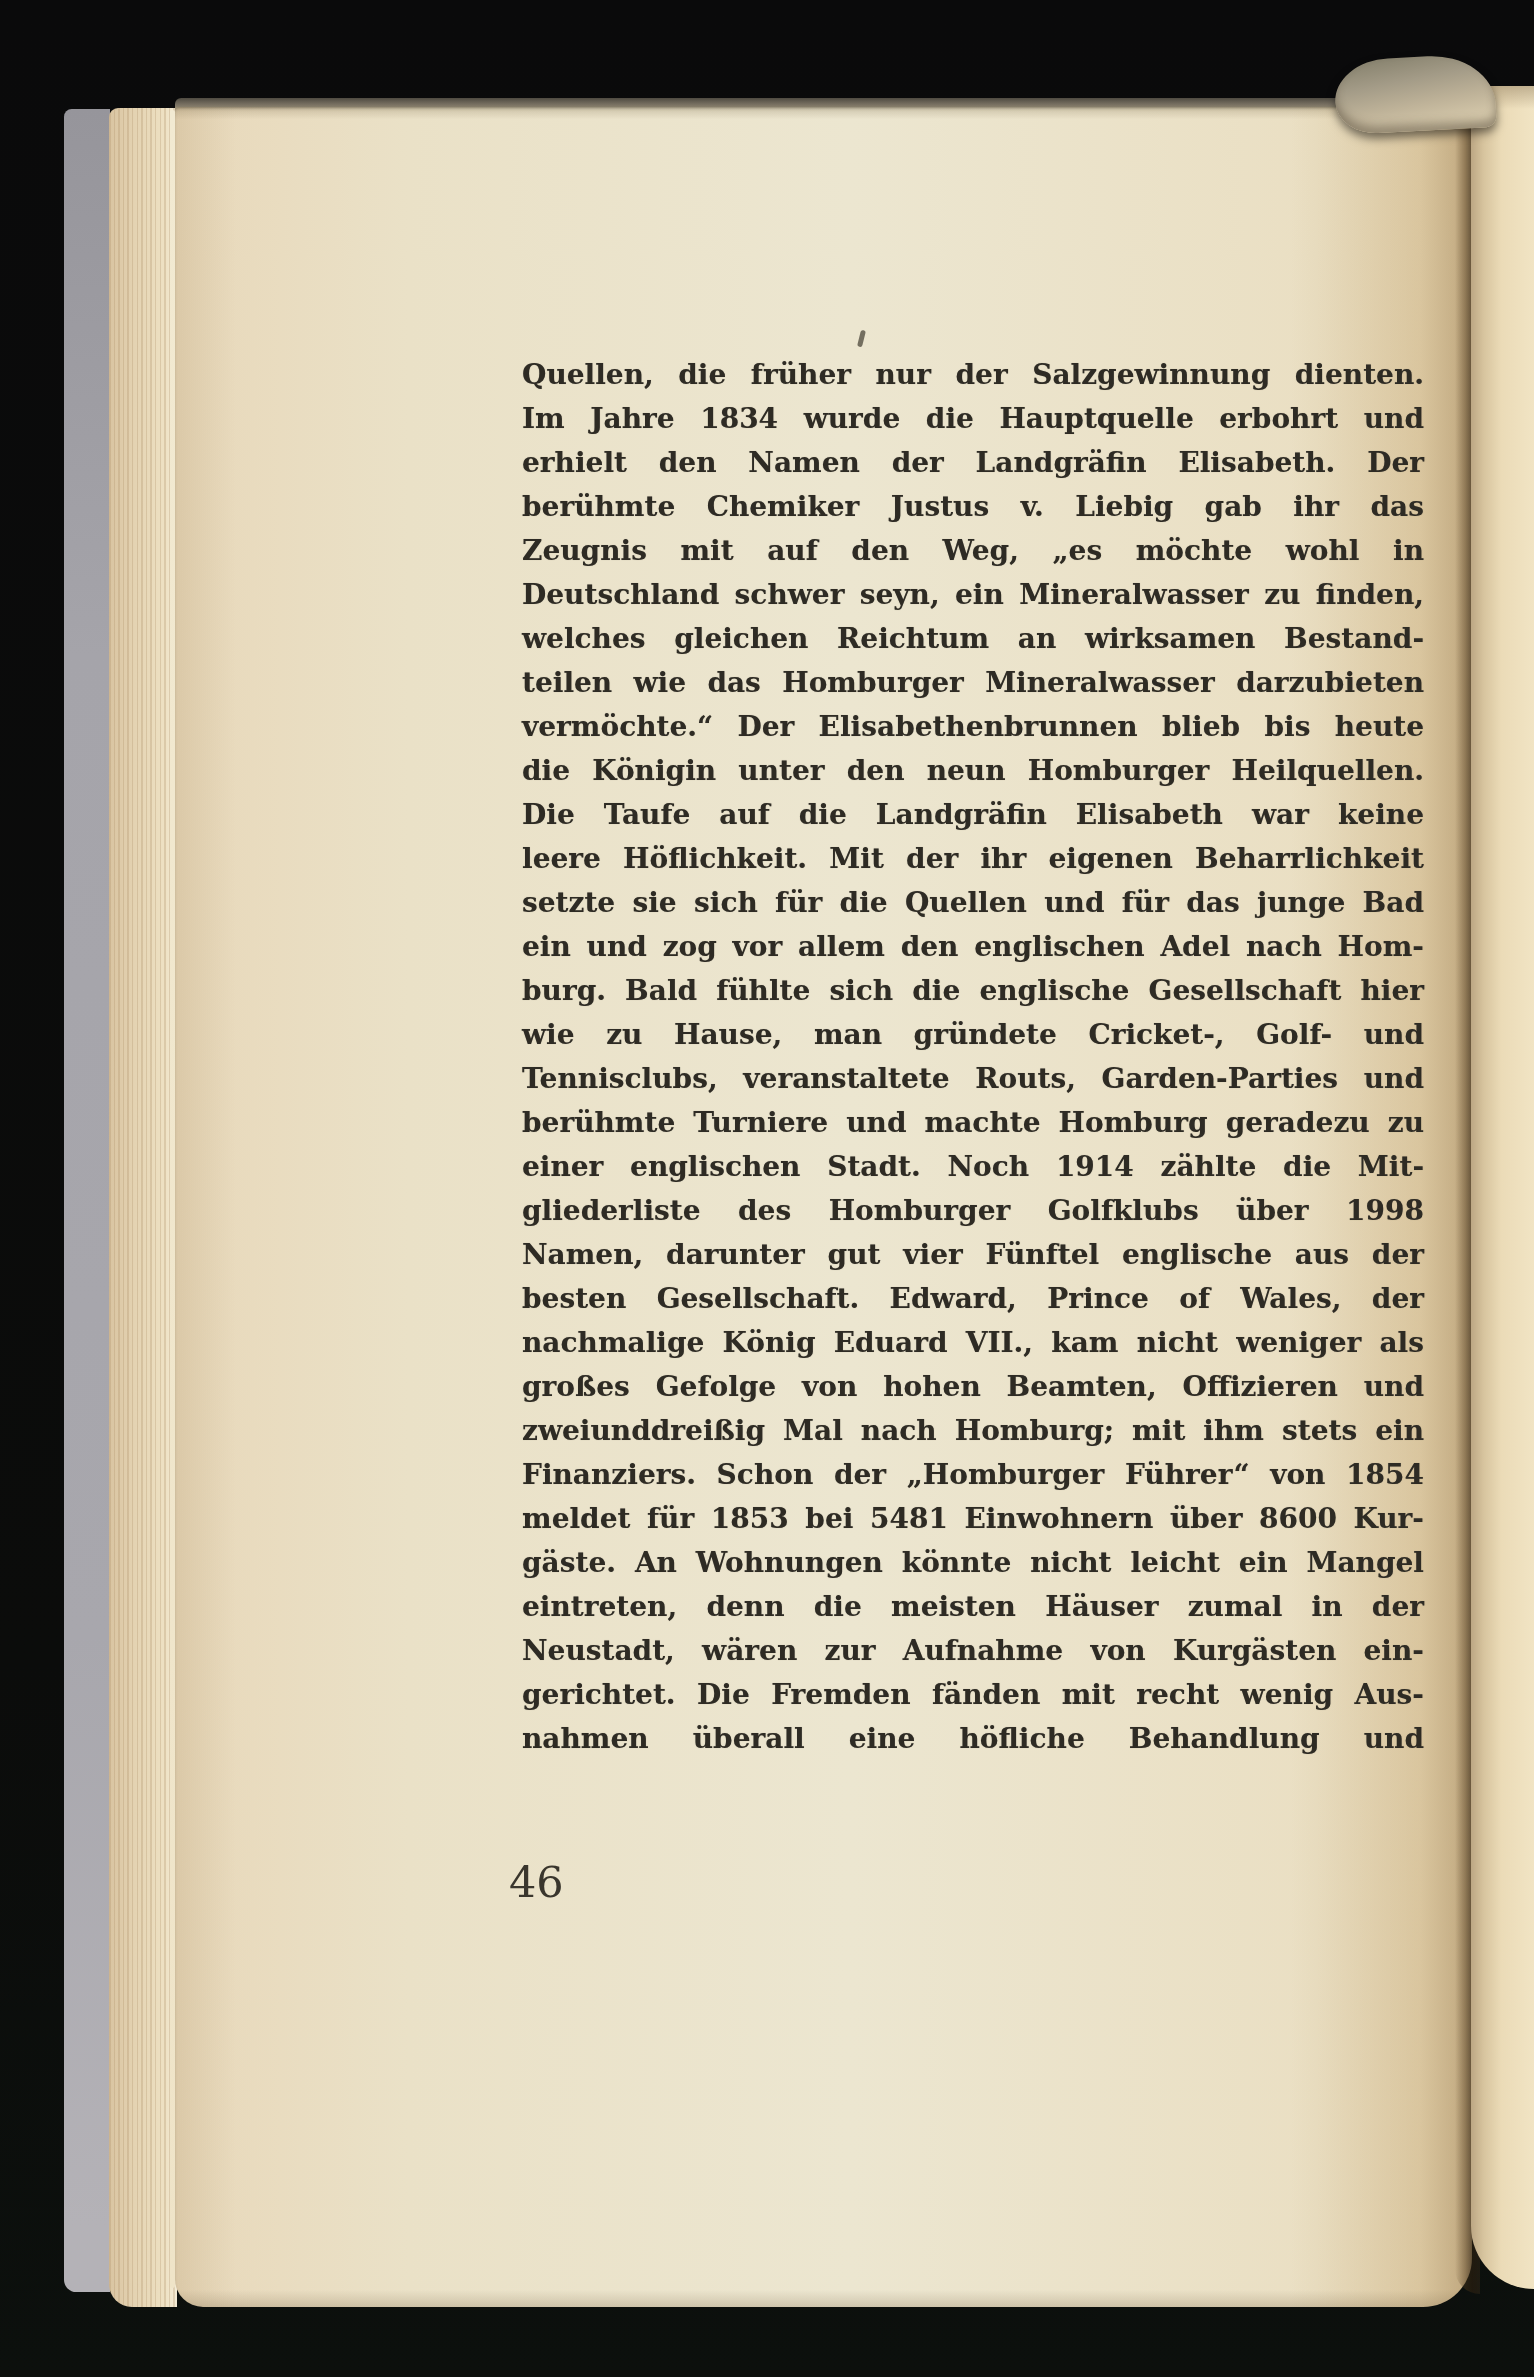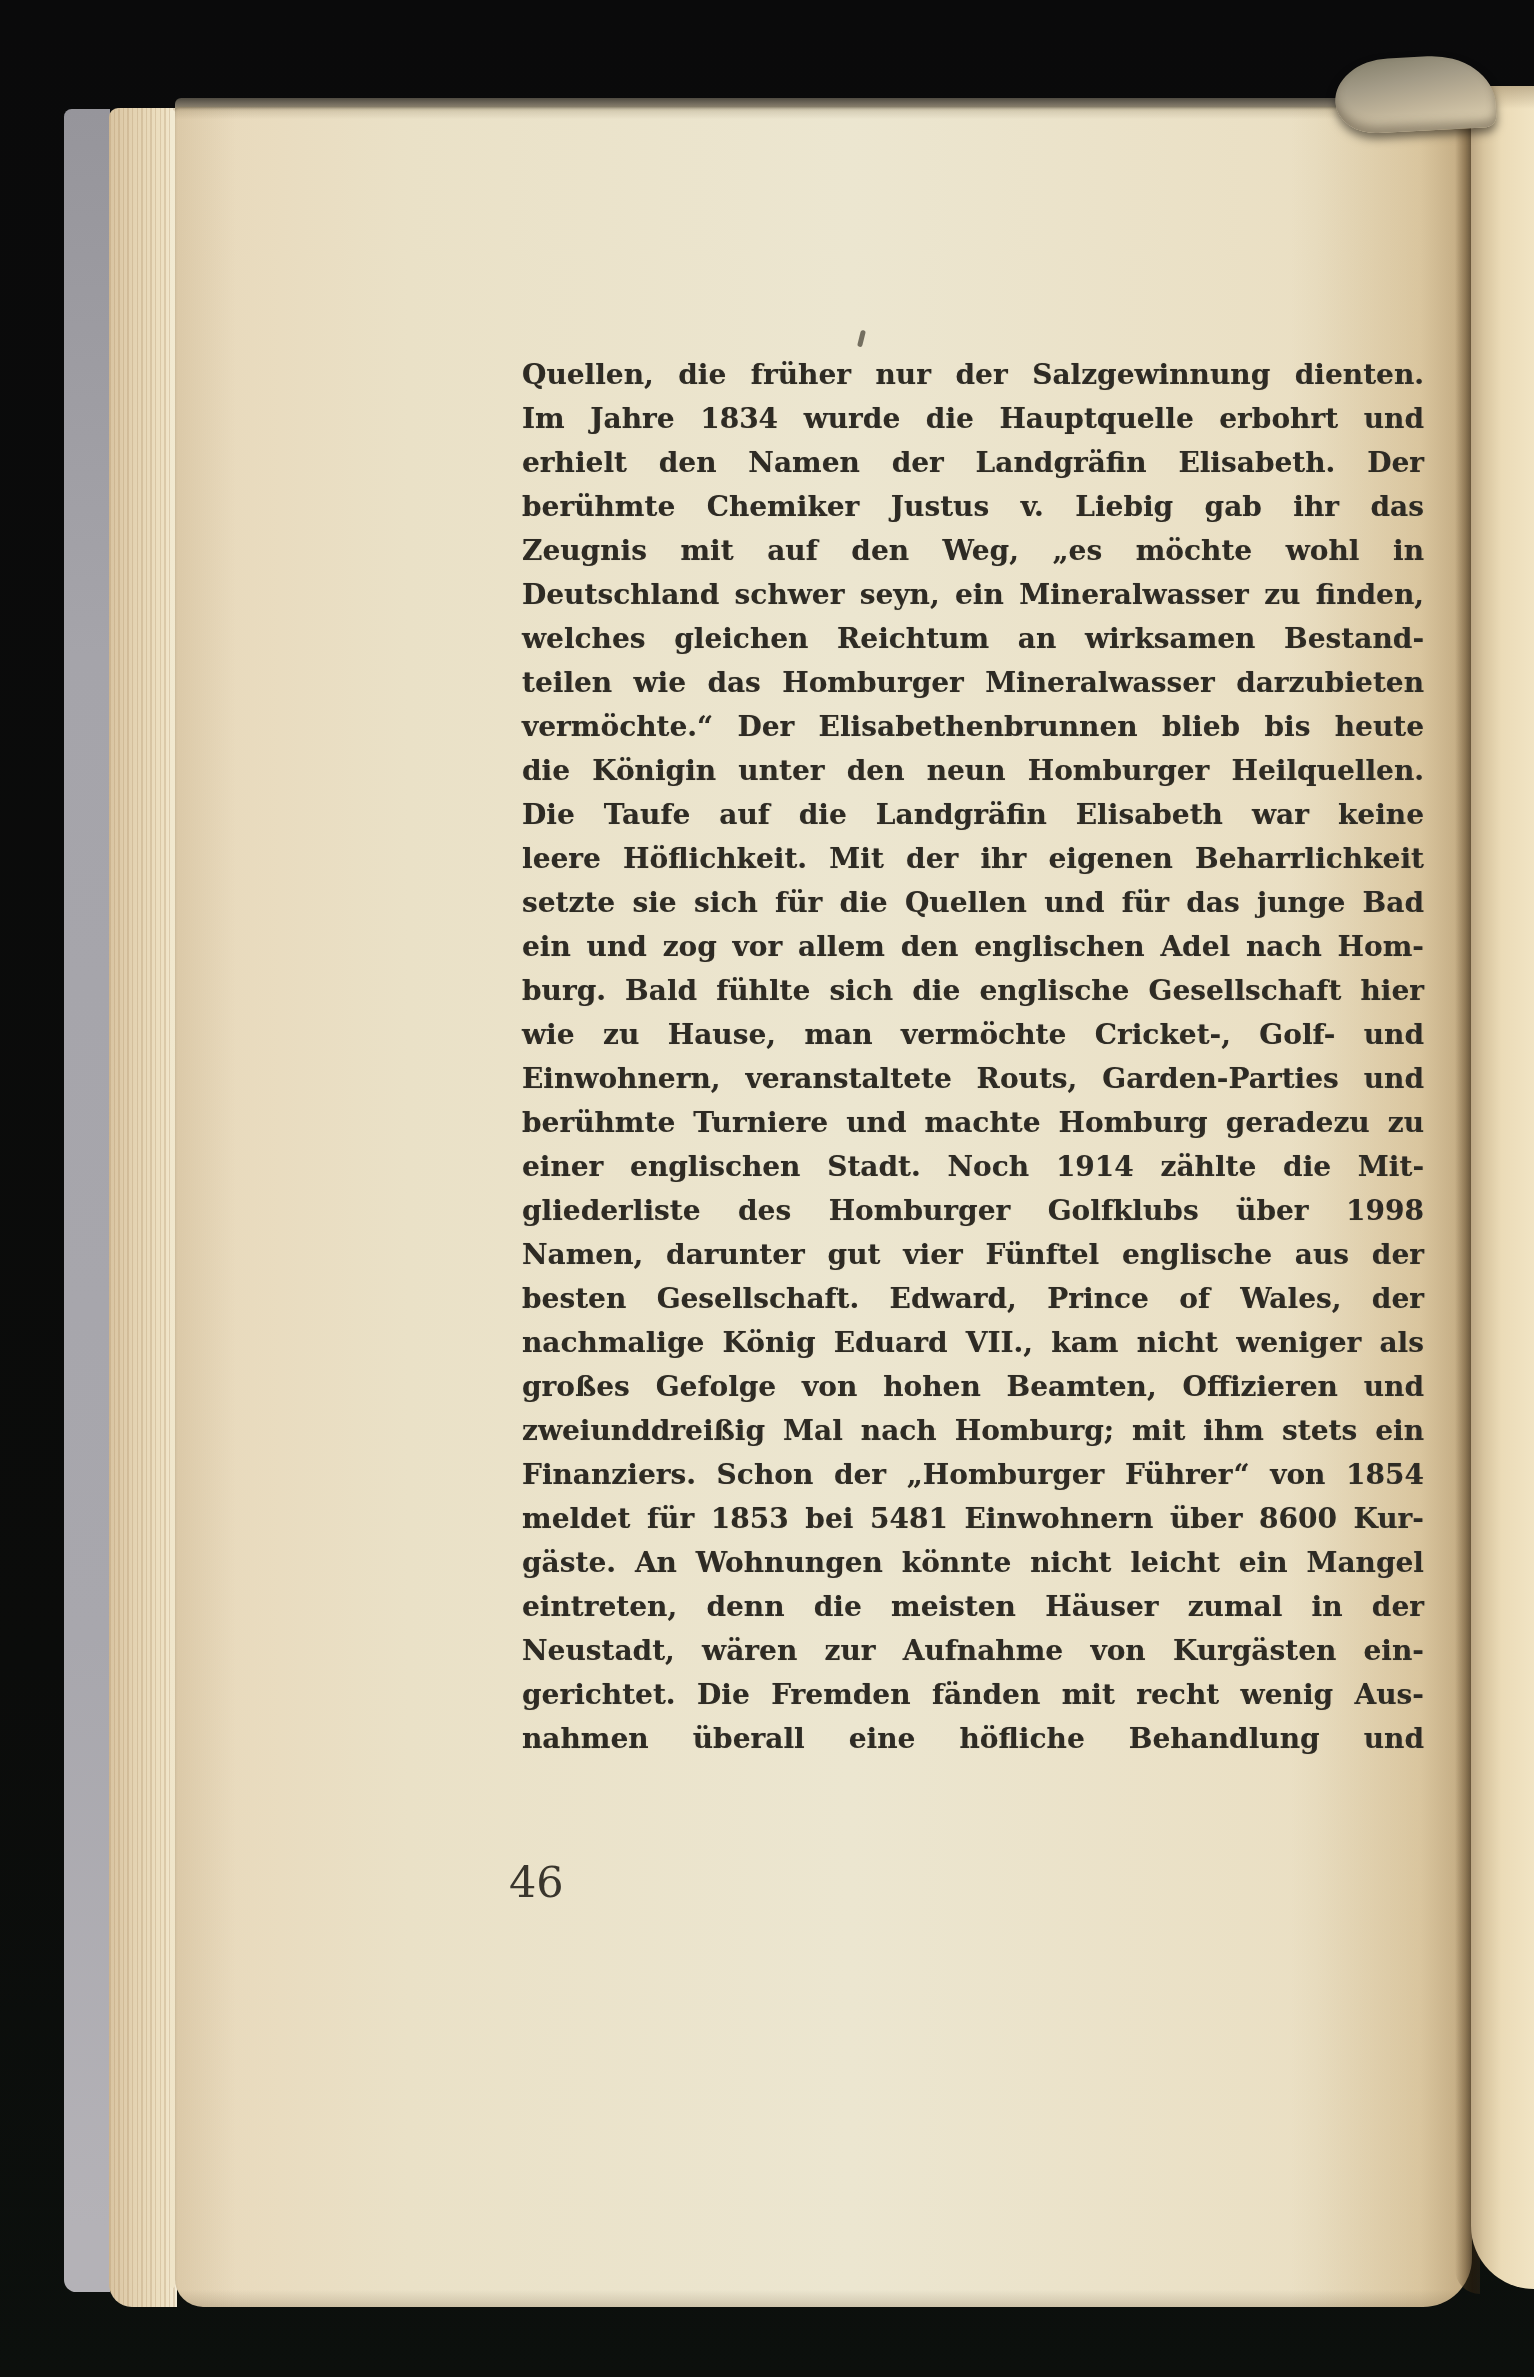--- a/index.html
+++ b/index.html
@@ -120,22 +120,22 @@
       <div class="line">Deutschland schwer seyn, ein Mineralwasser zu finden,</div>
       <div class="line">welches gleichen Reichtum an wirksamen Bestand-</div>
       <div class="line">teilen wie das Homburger Mineralwasser darzubieten</div>
       <div class="line">vermöchte.“ Der Elisabethenbrunnen blieb bis heute</div>
       <div class="line">die Königin unter den neun Homburger Heilquellen.</div>
       <div class="line">Die Taufe auf die Landgräfin Elisabeth war keine</div>
       <div class="line">leere Höflichkeit. Mit der ihr eigenen Beharrlichkeit</div>
       <div class="line">setzte sie sich für die Quellen und für das junge Bad</div>
       <div class="line">ein und zog vor allem den englischen Adel nach Hom-</div>
       <div class="line">burg. Bald fühlte sich die englische Gesellschaft hier</div>
-      <div class="line">wie zu Hause, man vermöchte Cricket-, Golf- und</div>
-      <div class="line">Einwohnern, veranstaltete Routs, Garden-Parties und</div>
+      <div class="line">wie zu Hause, man gründete Cricket-, Golf- und</div>
+      <div class="line">Tennisclubs, veranstaltete Routs, Garden-Parties und</div>
       <div class="line">berühmte Turniere und machte Homburg geradezu zu</div>
       <div class="line">einer englischen Stadt. Noch 1914 zählte die Mit-</div>
       <div class="line">gliederliste des Homburger Golfklubs über 1998</div>
       <div class="line">Namen, darunter gut vier Fünftel englische aus der</div>
       <div class="line">besten Gesellschaft. Edward, Prince of Wales, der</div>
       <div class="line">nachmalige König Eduard VII., kam nicht weniger als</div>
       <div class="line">großes Gefolge von hohen Beamten, Offizieren und</div>
       <div class="line">zweiunddreißig Mal nach Homburg; mit ihm stets ein</div>
       <div class="line">Finanziers. Schon der „Homburger Führer“ von 1854</div>
       <div class="line">meldet für 1853 bei 5481 Einwohnern über 8600 Kur-</div>

